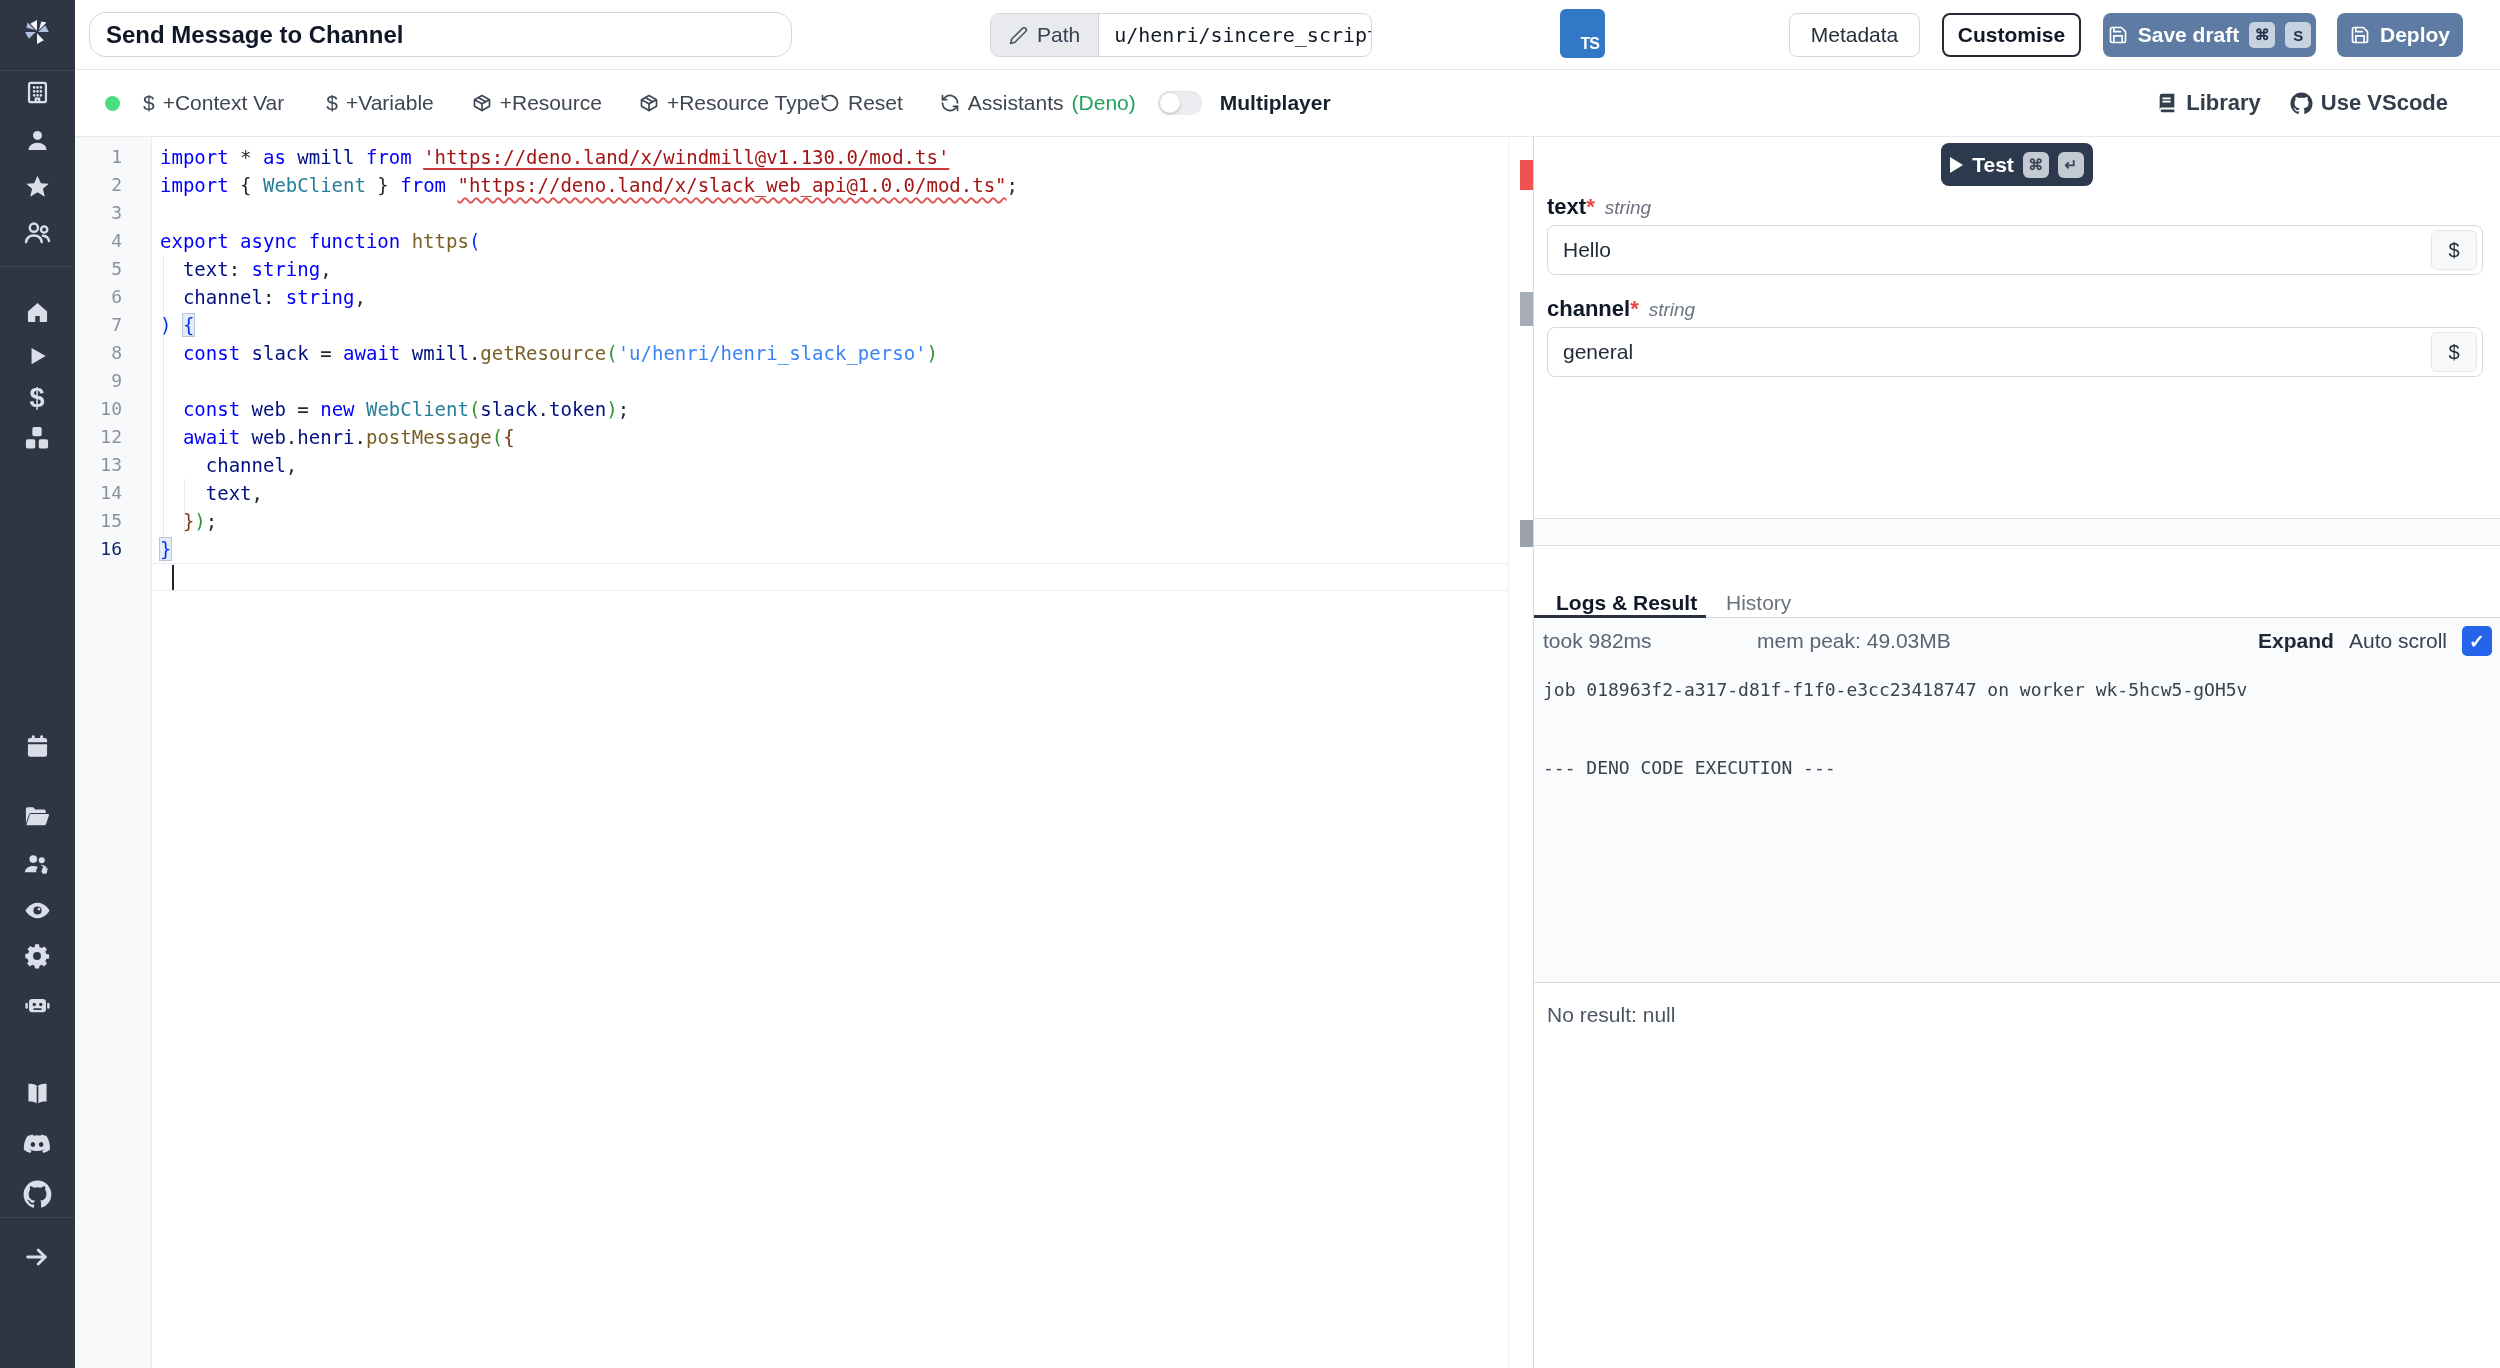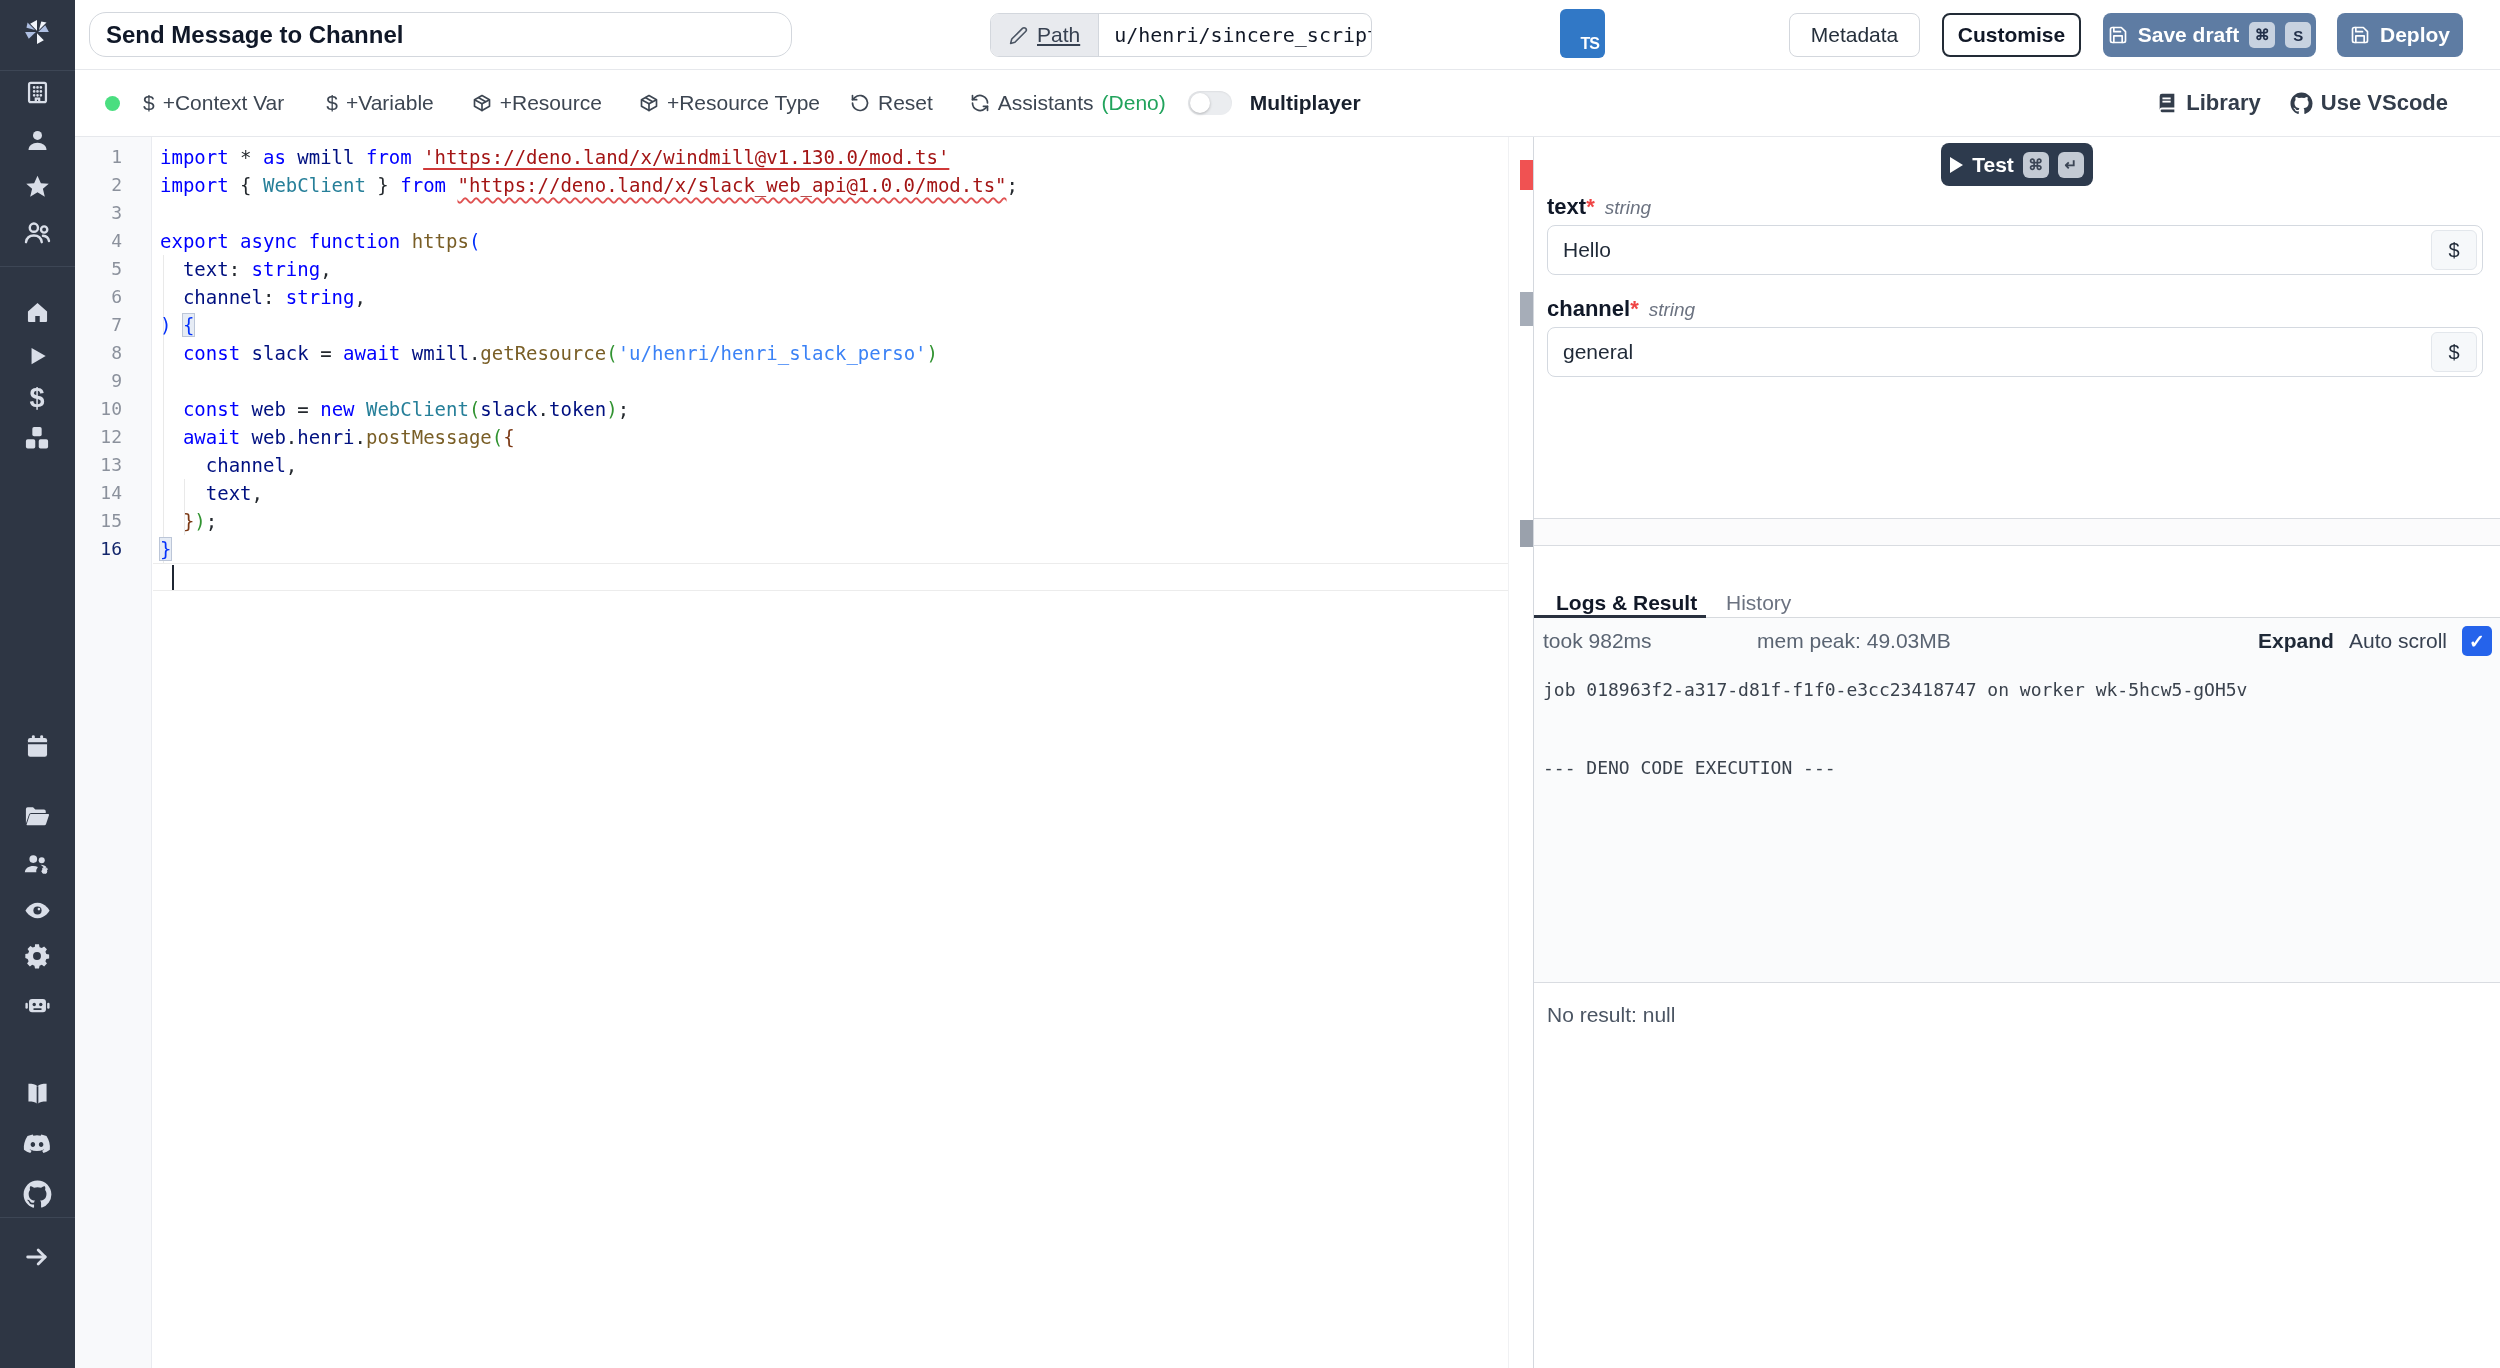--- a/index.html
+++ b/index.html
@@ -17,21 +17,21 @@
 
   
   #topbar { position:absolute; left:75px; top:0; right:0; height:70px; background:#fff;
     border-bottom:1px solid #e6e8ec; }
   #title-input { position:absolute; left:14px; top:12px; width:703px; height:45px;
     border:1px solid #d3d7dd; border-radius:17px; padding:0 16px; font-size:24px; font-weight:700;
     color:#101828; font-family:"Liberation Sans", sans-serif; outline:none; background:#fff; }
   .path-group { position:absolute; left:915px; top:13px; height:44px; width:382px; display:flex;
     border:1px solid #d3d7dd; border-radius:9px; overflow:hidden; background:#fff; cursor:pointer; }
   .path-left { display:flex; align-items:center; gap:9px; padding:0 18px; background:#e8eaee;
-    border-right:1px solid #d3d7dd; font-size:21px; color:#374151; font-weight:500;text-decoration:underline; }
+    border-right:1px solid #d3d7dd; font-size:21px; color:#374151; font-weight:500; }
   .path-value { display:flex; align-items:center; padding:0 15px; font-family:"DejaVu Sans Mono", monospace;
     font-size:20px; color:#111827; }
   .ts-badge { position:absolute; left:1485px; top:9px; width:45px; height:49px; background:#3178c6;
     border-radius:6px; color:#fff; font-weight:bold; font-size:16px; display:flex; align-items:flex-end;
     justify-content:flex-end; padding:0 6px 5px 0; letter-spacing:-1px; }
   .btn { position:absolute; top:13px; height:44px; border-radius:8px; font-size:21px; cursor:pointer;
     display:flex; align-items:center; justify-content:center; gap:10px; font-family:"Liberation Sans", sans-serif; }
   .btn.ghost { left:1714px; width:131px; background:#fff; border:1px solid #d3d7dd; color:#26303c; font-weight:500; }
   .btn.outline-dark { left:1867px; width:139px; background:#fff; border:2px solid #222b36; color:#111827; font-weight:700; }
   .btn.primary { background:#5e7ca3; border:none; color:#fff; font-weight:700; }
@@ -41,21 +41,21 @@
     display:inline-flex; align-items:center; justify-content:center; font-size:15px; font-weight:600; padding:0 4px; }
   #save-draft-btn .kbd-light:first-of-type { margin-left:2px; }
 
   
   #toolbar { position:absolute; left:75px; top:70px; right:0; height:67px; background:#fff;
     border-bottom:1px solid #e6e8ec; display:flex; align-items:center; padding-left:30px; }
   .tb-item { display:flex; align-items:center; gap:8px; font-size:21px; color:#3d4652; font-weight:500;
     cursor:pointer; white-space:nowrap; }
   .tb-dollar { font-size:21px; font-weight:500; }
   .status-dot { width:15px; height:15px; border-radius:50%; background:#4ade80; margin-right:23px; }
-  .gap42{margin-right:42px}.gap38{margin-right:38px}.gap37{margin-right:37px}.gap30{margin-right:30px}.gap22{margin-right:22px}
+  .gap42{margin-right:42px}.gap38{margin-right:38px}.gap37{margin-right:37px}.gap30{}.gap22{margin-right:22px}
   .deno-green { color:#21a35c; }
   .toggle { width:44px; height:24px; border-radius:12px; background:#ebedf0; position:relative;
     margin-right:18px; cursor:pointer; box-shadow:inset 0 1px 2px rgba(0,0,0,.06); }
   .toggle .knob { position:absolute; left:2px; top:2px; width:20px; height:20px; border-radius:50%;
     background:#fff; box-shadow:0 1px 3px rgba(0,0,0,.25); }
   .tb-multiplayer { font-weight:700; color:#19212e; font-size:21px; cursor:default; }
   .tb-right { margin-left:auto; display:flex; align-items:center; gap:29px; padding-right:52px; }
   .tb-right .tb-item { font-weight:700; color:#333d4b; font-size:22px; }
 
   

